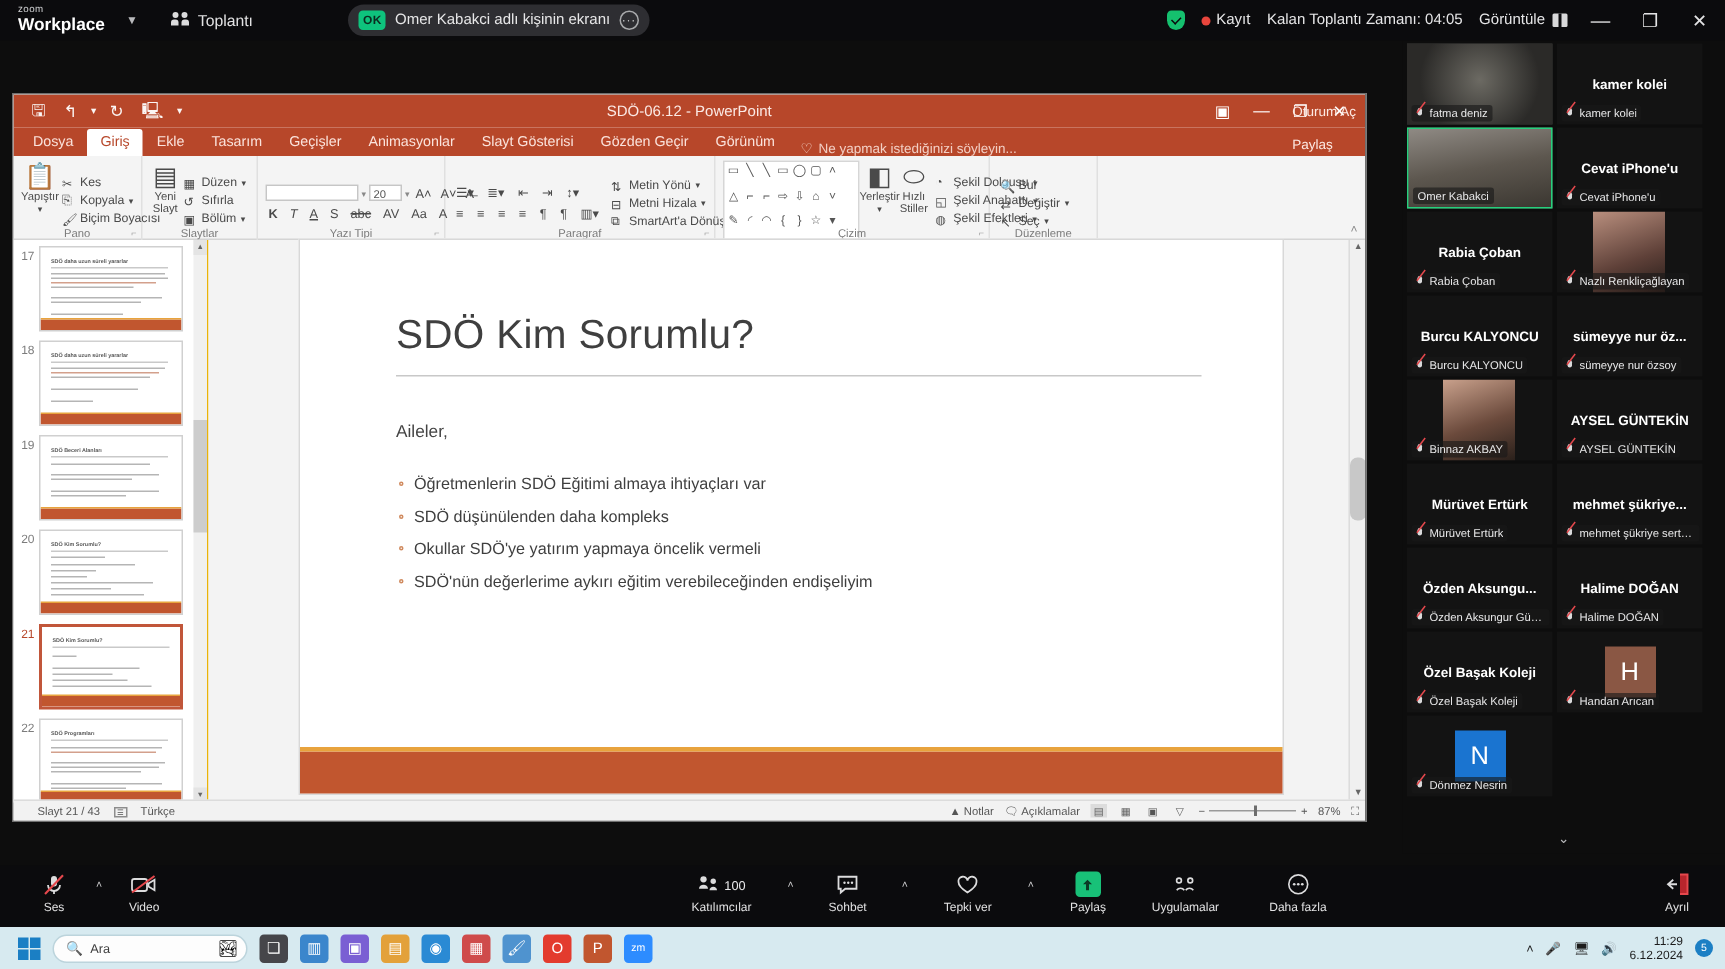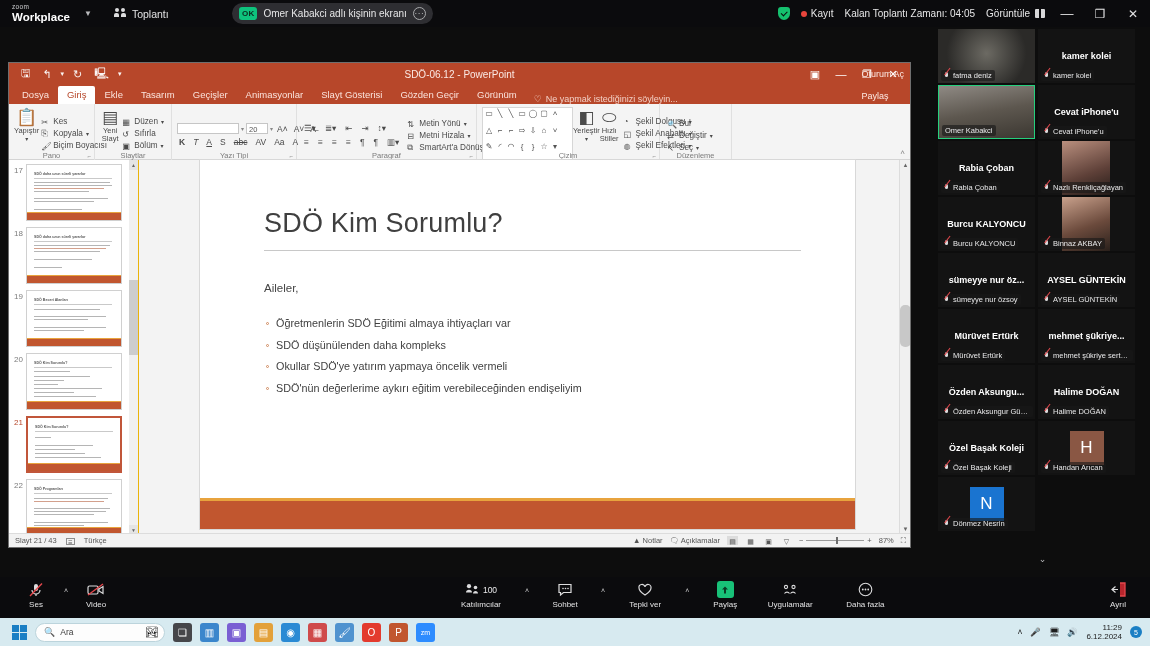--- a/index.html
+++ b/index.html
@@ -134,21 +134,21 @@
 
   .sb-slide { position:absolute; right:0; top:0; width:11px; height:100%; background:#f0f0f0; border-left:1px solid #dcdcdc;}
   .sb-slide .h { position:absolute; top:145px; left:0; width:11px; height:42px; background:#c8c8c8; border-radius:5px;}
   .sb-slide .a { width:11px; height:11px; text-align:center; font-size:6px; line-height:11px; color:#666;}
   .sb-slide .a.bot { position:absolute; bottom:0; }
 
   .statusbar {
     position:absolute; left:0; bottom:0; width:100%; height:14px; background:#f2f2f2;
     border-top:1px solid #dcdcdc; display:flex; align-items:center; font-size:7.5px; color:#555;
   }
-  .sb-left { display:flex; align-items:flex-end; gap:9px; padding-left:6px; }
+  .sb-left { display:flex; align-items:flex-end; gap:9px; padding-left:16px; }
   .sb-box { width:9px; height:7px; border:1px solid #8d8d8d; font-size:5px; text-align:center; line-height:6px;}
   .sb-right { position:absolute; right:4px; display:flex; align-items:center; gap:7px; }
   .vbtn { width:11px; height:9px; border:1px solid transparent; font-size:7px; text-align:center; line-height:9px; color:#555;}
   .vbtn.active { background:#dcdcdc; }
   .zoom-slider { display:flex; align-items:center; gap:3px; }
   .zline { width:58px; height:1px; background:#9a9a9a; position:relative; }
   .zhandle { position:absolute; left:30px; top:-3px; width:2px; height:7px; background:#6d6d6d;}
 
   
   .gallery {
@@ -699,32 +699,32 @@
 
       <div class="tile">
         <div class="tile-name-center">Burcu KALYONCU</div>
         <div class="tile-label">
           <span class="mute-ic"></span>
           <span class="nm">Burcu KALYONCU</span>
         </div>
       </div>
 
       <div class="tile">
+        <div class="tile-name-center">sümeyye nur öz...</div>
+        <div class="tile-label">
+          <span class="mute-ic"></span>
+          <span class="nm">sümeyye nur özsoy</span>
+        </div>
+      </div>
+
+      <div class="tile">
         <div style="position:absolute;left:24px;top:0;width:48px;height:54px;background:linear-gradient(160deg,#c9a18c 0%,#6b4a3c 55%,#2a201b 100%)"></div>
         <div class="tile-label">
           <span class="mute-ic"></span>
           <span class="nm">Binnaz AKBAY</span>
-        </div>
-      </div>
-
-      <div class="tile">
-        <div class="tile-name-center">sümeyye nur öz...</div>
-        <div class="tile-label">
-          <span class="mute-ic"></span>
-          <span class="nm">sümeyye nur özsoy</span>
         </div>
       </div>
 
       <div class="tile">
         <div class="tile-name-center">AYSEL GÜNTEKİN</div>
         <div class="tile-label">
           <span class="mute-ic"></span>
           <span class="nm">AYSEL GÜNTEKİN</span>
         </div>
       </div>

